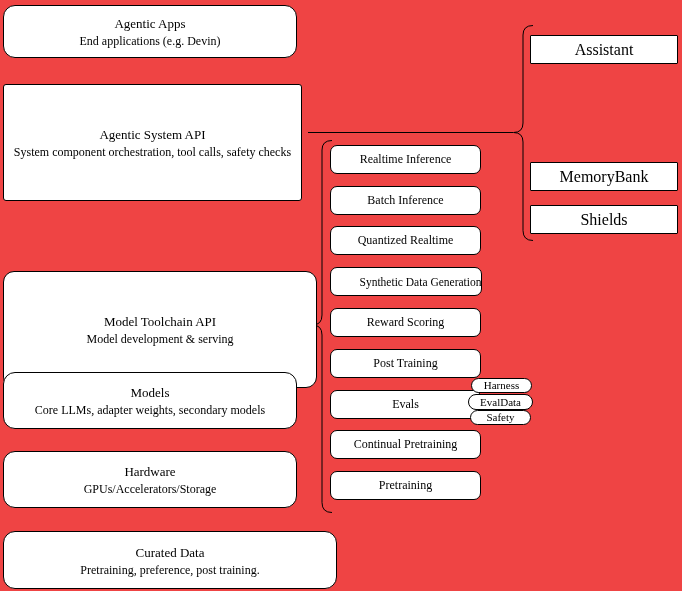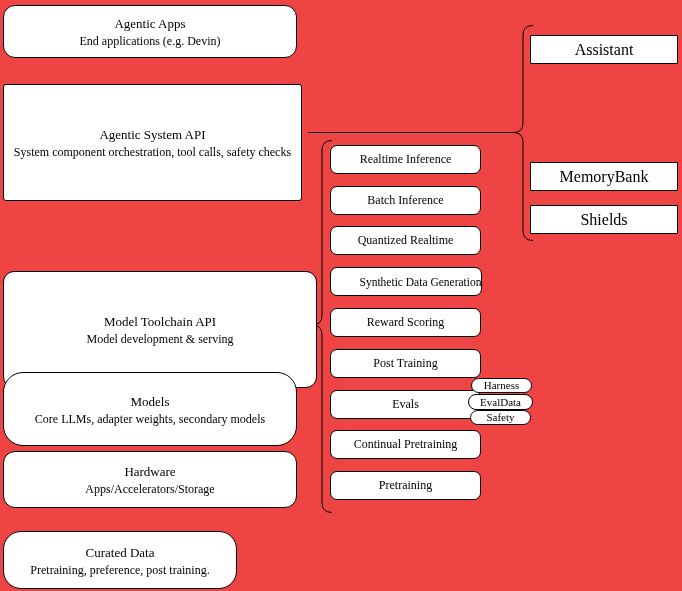--- a/index.html
+++ b/index.html
@@ -71,31 +71,31 @@
   <div class="box layer" style="left:3px; top:84px; width:299px; height:117px; border-radius:3px;">
     <div class="title">Agentic System API</div>
     <div class="subtitle">System component orchestration, tool calls, safety checks</div>
   </div>
 
   <div class="box layer" style="left:3px; top:227px; width:314px; height:117px; border-radius:11px;margin-top:44px;">
     <div class="title">Model Toolchain API</div>
     <div class="subtitle">Model development &amp; serving</div>
   </div>
 
-  <div class="box layer" style="left:3px; top:372px; width:294px; height:74px; border-radius:20px;text-align:right;">
+  <div class="box layer" style="left:3px; top:372px; width:294px; height:57px; border-radius:12px;text-align:right;">
     <div class="title">Models</div>
     <div class="subtitle">Core LLMs, adapter weights, secondary models</div>
   </div>
 
   <div class="box layer" style="left:3px; top:451px; width:294px; height:57px; border-radius:12px;">
     <div class="title">Hardware</div>
-    <div class="subtitle">Apps/Accelerators/Storage</div>
+    <div class="subtitle">GPUs/Accelerators/Storage</div>
   </div>
 
-  <div class="box layer" style="left:3px; top:531px; width:234px; height:58px; border-radius:18px;">
+  <div class="box layer" style="left:3px; top:531px; width:334px; height:58px; border-radius:12px;">
     <div class="title">Curated Data</div>
     <div class="subtitle">Pretraining, preference, post training.</div>
   </div>
 
   <div class="box mid" style="left:330px; top:145px; width:151px; height:29px;">Realtime Inference</div>
   <div class="box mid" style="left:330px; top:186px; width:151px; height:29px;">Batch Inference</div>
   <div class="box mid" style="left:330px; top:226px; width:151px; height:29px;">Quantized Realtime</div>
   <div class="box mid tight" style="left:330px; top:267px; width:152px; height:29px;padding-left:29px;">Synthetic Data Generation</div>
   <div class="box mid" style="left:330px; top:308px; width:151px; height:29px;">Reward Scoring</div>
   <div class="box mid" style="left:330px; top:349px; width:151px; height:29px;">Post Training</div>

